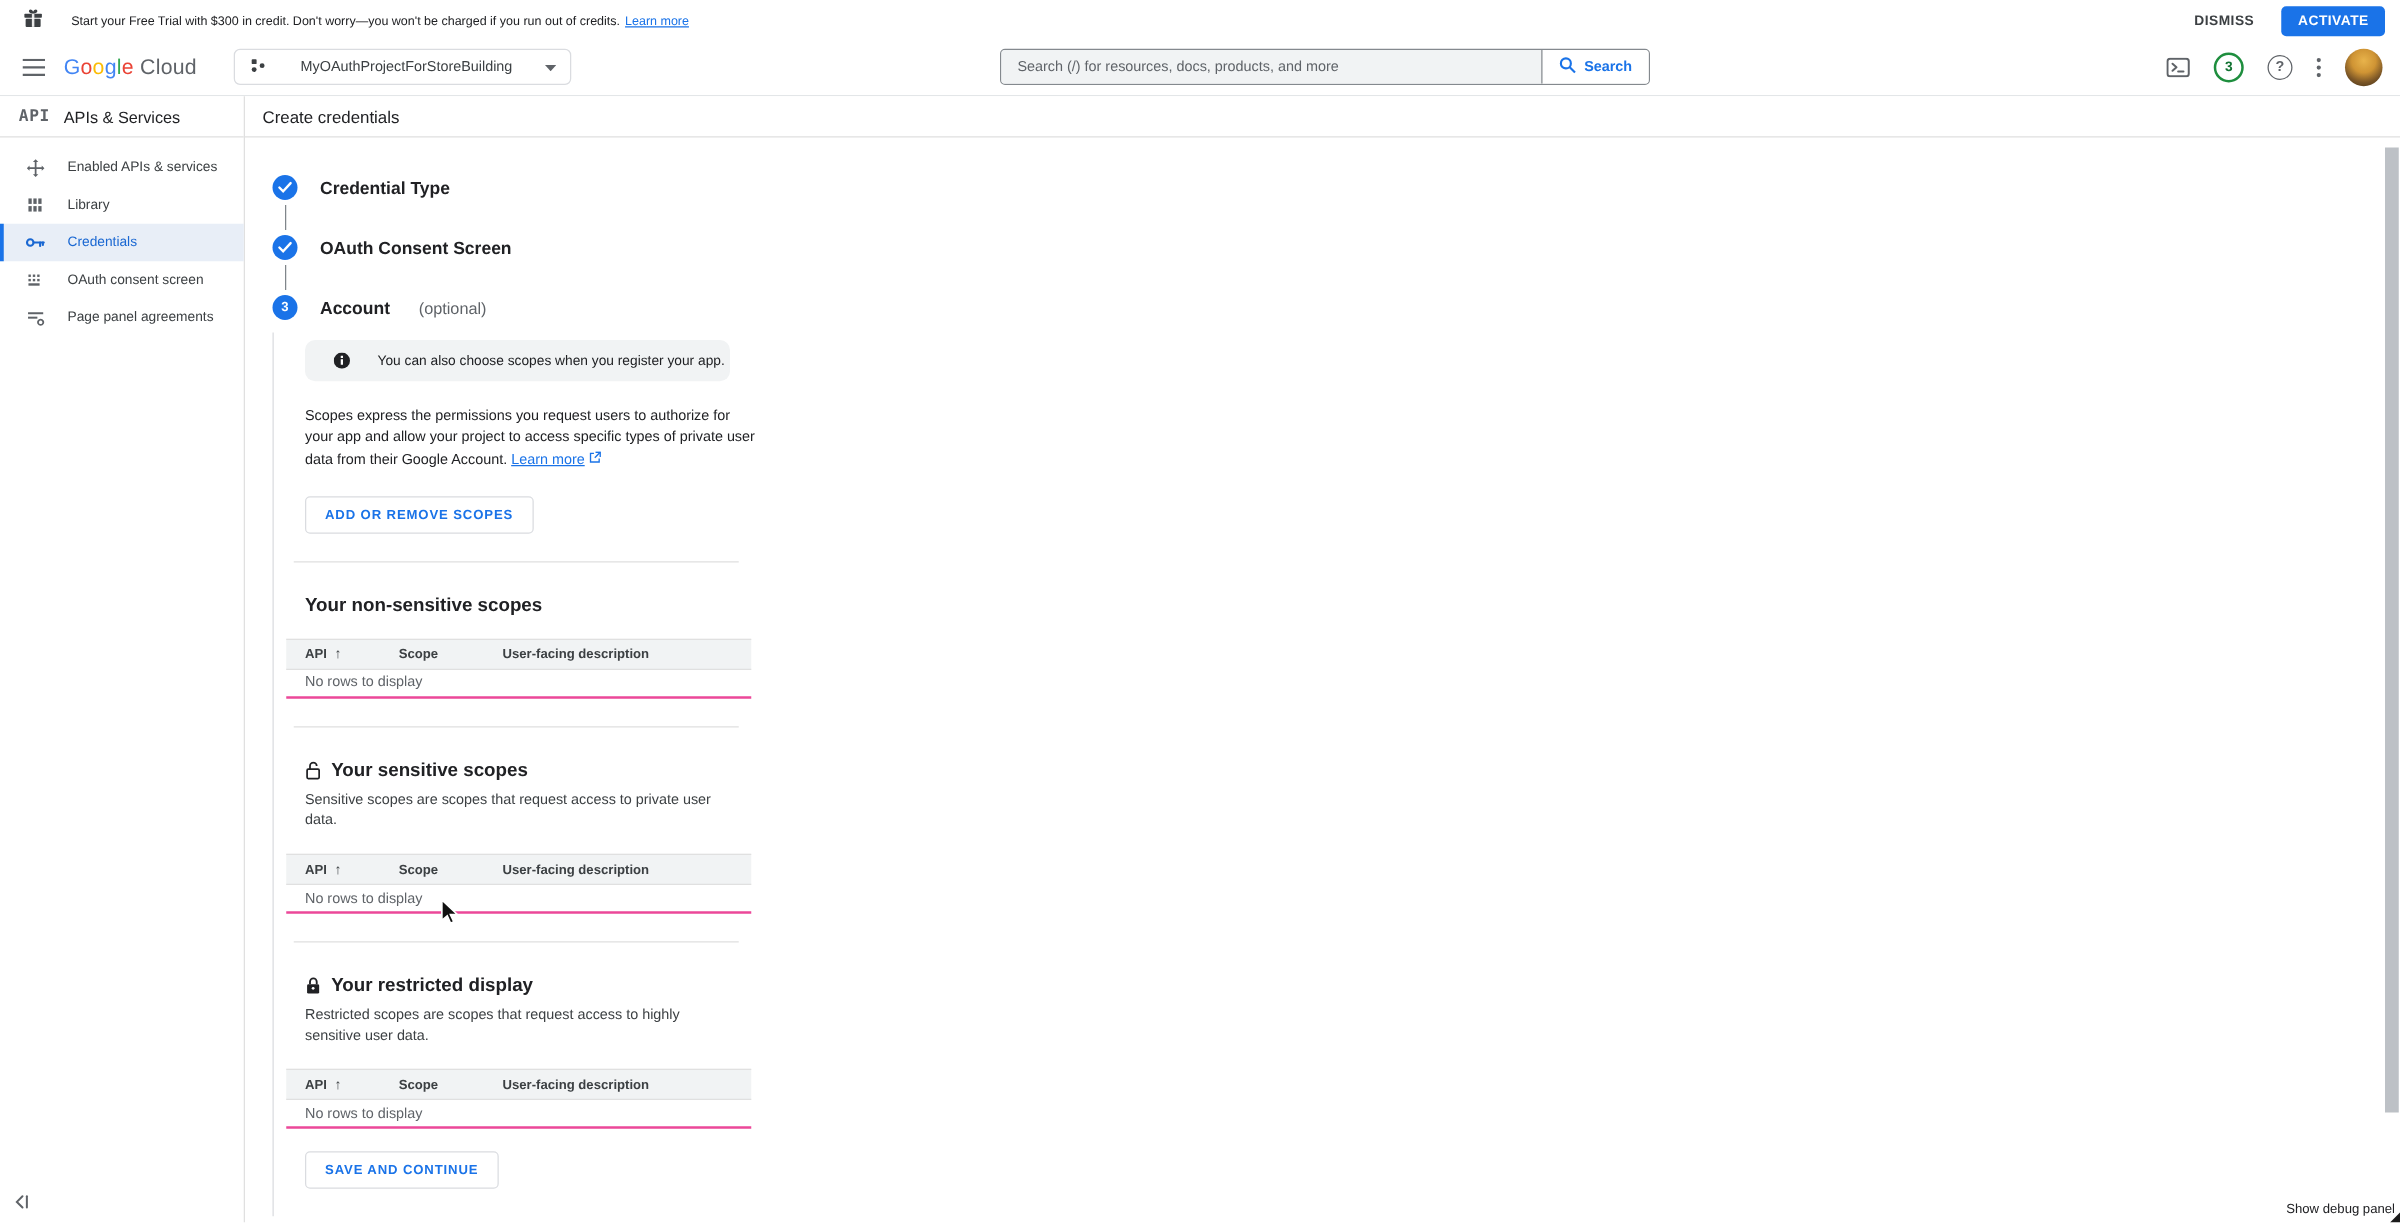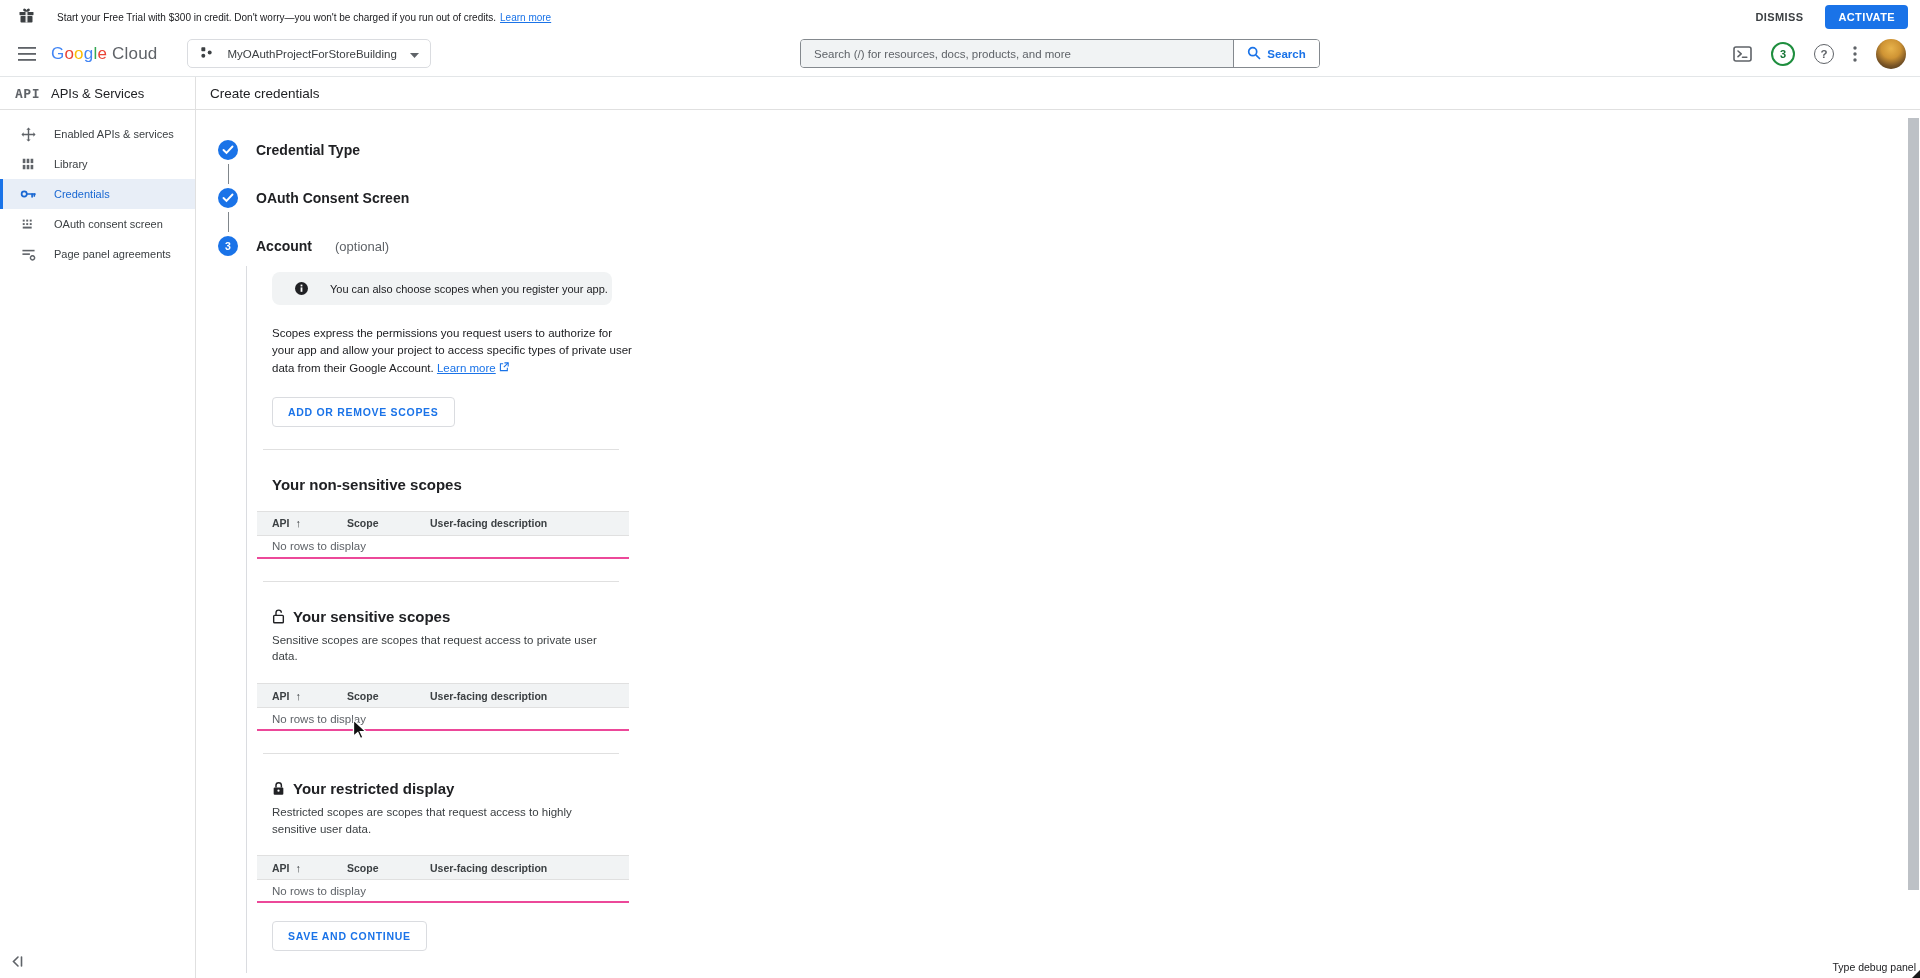--- a/index.html
+++ b/index.html
@@ -13,21 +13,21 @@
   .banner-actions { margin-left:auto; display:flex; align-items:center; gap:22px; }
   .dismiss-btn { font-size:11px; font-weight:700; color:#3c4043; letter-spacing:.4px; cursor:pointer; background:none; border:none; font-family:inherit; }
   .activate-btn { font-size:11px; font-weight:700; color:#fff; background:#1a73e8; border:none; border-radius:4px; padding:6px 13px; letter-spacing:.4px; cursor:pointer; font-family:inherit; }
 
   
   .appbar { position:absolute; top:31px; left:0; width:100%; height:46px; background:#fff; border-bottom:1px solid #e3e6e8; display:flex; align-items:center; }
   .hamburger { margin-left:18px; cursor:pointer; flex:none; }
   .gc-logo { margin-left:15px; font-size:17px; letter-spacing:.2px; display:flex; align-items:center; flex:none; }
   .gl-b{color:#4285F4}.gl-r{color:#EA4335}.gl-y{color:#FBBC05}.gl-g{color:#34A853}
   .gc-cloud { color:#5f6368; margin-left:5px; }
-  .project-btn { margin-left:30px; height:29px; border:1px solid #dadce0; border-radius:5px; background:#fff; display:flex; align-items:center; padding:0 11px; gap:13px; font-size:11.5px; color:#3c4043; cursor:pointer; font-family:inherit; flex:none; }
+  .project-btn { margin-left:30px; height:29px; border:1px solid #dadce0; border-radius:5px; background:#fff; display:flex; align-items:center; padding:0 11px; gap:26px; font-size:11.5px; color:#3c4043; cursor:pointer; font-family:inherit; flex:none; }
   .search-wrap { position:absolute; left:800px; top:8px; width:520px; height:29px; border:1px solid #84898e; border-radius:4px; display:flex; overflow:hidden; background:#f1f3f4; }
   .search-input { flex:1; border:none; outline:none; background:#f1f3f4; padding:0 13px; font-size:11.5px; color:#3c4043; font-family:inherit; }
   .search-input::placeholder { color:#5f6368; opacity:1; }
   .search-btn { width:86px; background:#fff; border:none; border-left:1px solid #84898e; display:flex; align-items:center; justify-content:center; gap:6px; color:#1a73e8; font-weight:700; font-size:11.5px; cursor:pointer; font-family:inherit; }
   .appbar-icons { margin-left:auto; margin-right:14px; display:flex; align-items:center; gap:19px; }
   .icon-btn { background:none; border:none; cursor:pointer; display:flex; align-items:center; justify-content:center; padding:0; }
   .badge3 { width:24px; height:24px; border-radius:50%; border:2px solid #1e8e3e; color:#137333; font-weight:700; font-size:11px; display:flex; align-items:center; justify-content:center; background:#fff; }
   .help-circle { width:20px; height:20px; border:1.6px solid #5f6368; border-radius:50%; color:#5f6368; font-size:11.5px; font-weight:700; display:flex; align-items:center; justify-content:center; }
   .avatar { width:30px; height:30px; border-radius:50%; background:radial-gradient(circle at 50% 32%, #e8b34b 0%, #cf9434 38%, #7a5526 68%, #3c2d16 100%); border:none; cursor:pointer; }
 
@@ -46,21 +46,21 @@
   .main { position:absolute; top:77px; left:196px; right:0; bottom:0; background:#fff; }
   .main-header { height:33px; display:flex; align-items:center; padding-left:14px; border-bottom:1px solid #e0e0e0; font-size:13.5px; color:#202124; }
   .content { padding:30px 0 0 22px; }
 
   .step-row { display:flex; align-items:center; gap:18px; height:20px; }
   .step-circle { width:20px; height:20px; border-radius:50%; background:#1a73e8; color:#fff; display:flex; align-items:center; justify-content:center; font-size:10.5px; font-weight:700; flex:none; }
   .step-label { font-size:14px; font-weight:700; color:#202124; }
   .step-optional { font-weight:400; color:#5f6368; font-size:13px; margin-left:5px; }
   .connector { width:1px; height:20px; background:#80868b; margin:4px 0 4px 10px; }
 
-  .step3-body { border-left:1px solid #dadce0; margin-left:28px; margin-top:10px; padding:6px 0 22px 25px; width:412px; }
+  .step3-body { border-left:1px solid #dadce0; margin-left:0; margin-top:10px; padding:6px 0 22px 25px; width:412px; }
 
   .info-box { width:340px; height:33px; background:#f1f3f4; border-radius:8px; display:flex; align-items:center; padding-left:23px; gap:22px; }
   .info-box span { font-size:11px; color:#202124; }
   .scopes-desc { width:360px; font-size:11.5px; line-height:1.5; color:#202124; margin-top:20px; }
   .link { color:#1a73e8; text-decoration:underline; cursor:pointer; }
   .btn-outline { display:inline-flex; align-items:center; margin-top:20px; height:30px; padding:0 15px; border:1px solid #dadce0; border-radius:4px; color:#1a73e8; font-size:10.5px; font-weight:700; letter-spacing:.7px; background:#fff; cursor:pointer; font-family:inherit; }
   .sec-divider { height:1px; background:#e0e0e0; width:356px; margin:22px 0 0 -9px; }
   .sec-heading { margin-top:26px; display:flex; align-items:center; gap:8px; font-size:15px; font-weight:700; color:#202124; }
   .sec-subtitle { margin-top:7px; font-size:11.5px; color:#3c4043; max-width:330px; line-height:1.45; }
 
@@ -385,14 +385,14 @@
 
 <button class="collapse-btn">
   <svg width="14" height="13" viewBox="0 0 14 13">
       <g stroke="#5f6368" stroke-width="1.6" fill="none" stroke-linecap="round">
         <path d="M8 2 L3.5 6.5 L8 11"></path>
         <line x1="11.5" y1="2" x2="11.5" y2="11"></line>
       </g>
     </svg>
 </button>
 
-<span class="debug-label">Type debug panel</span>
+<span class="debug-label">Show debug panel</span>
 <span class="corner-mark"></span>
 
 </body></html>

